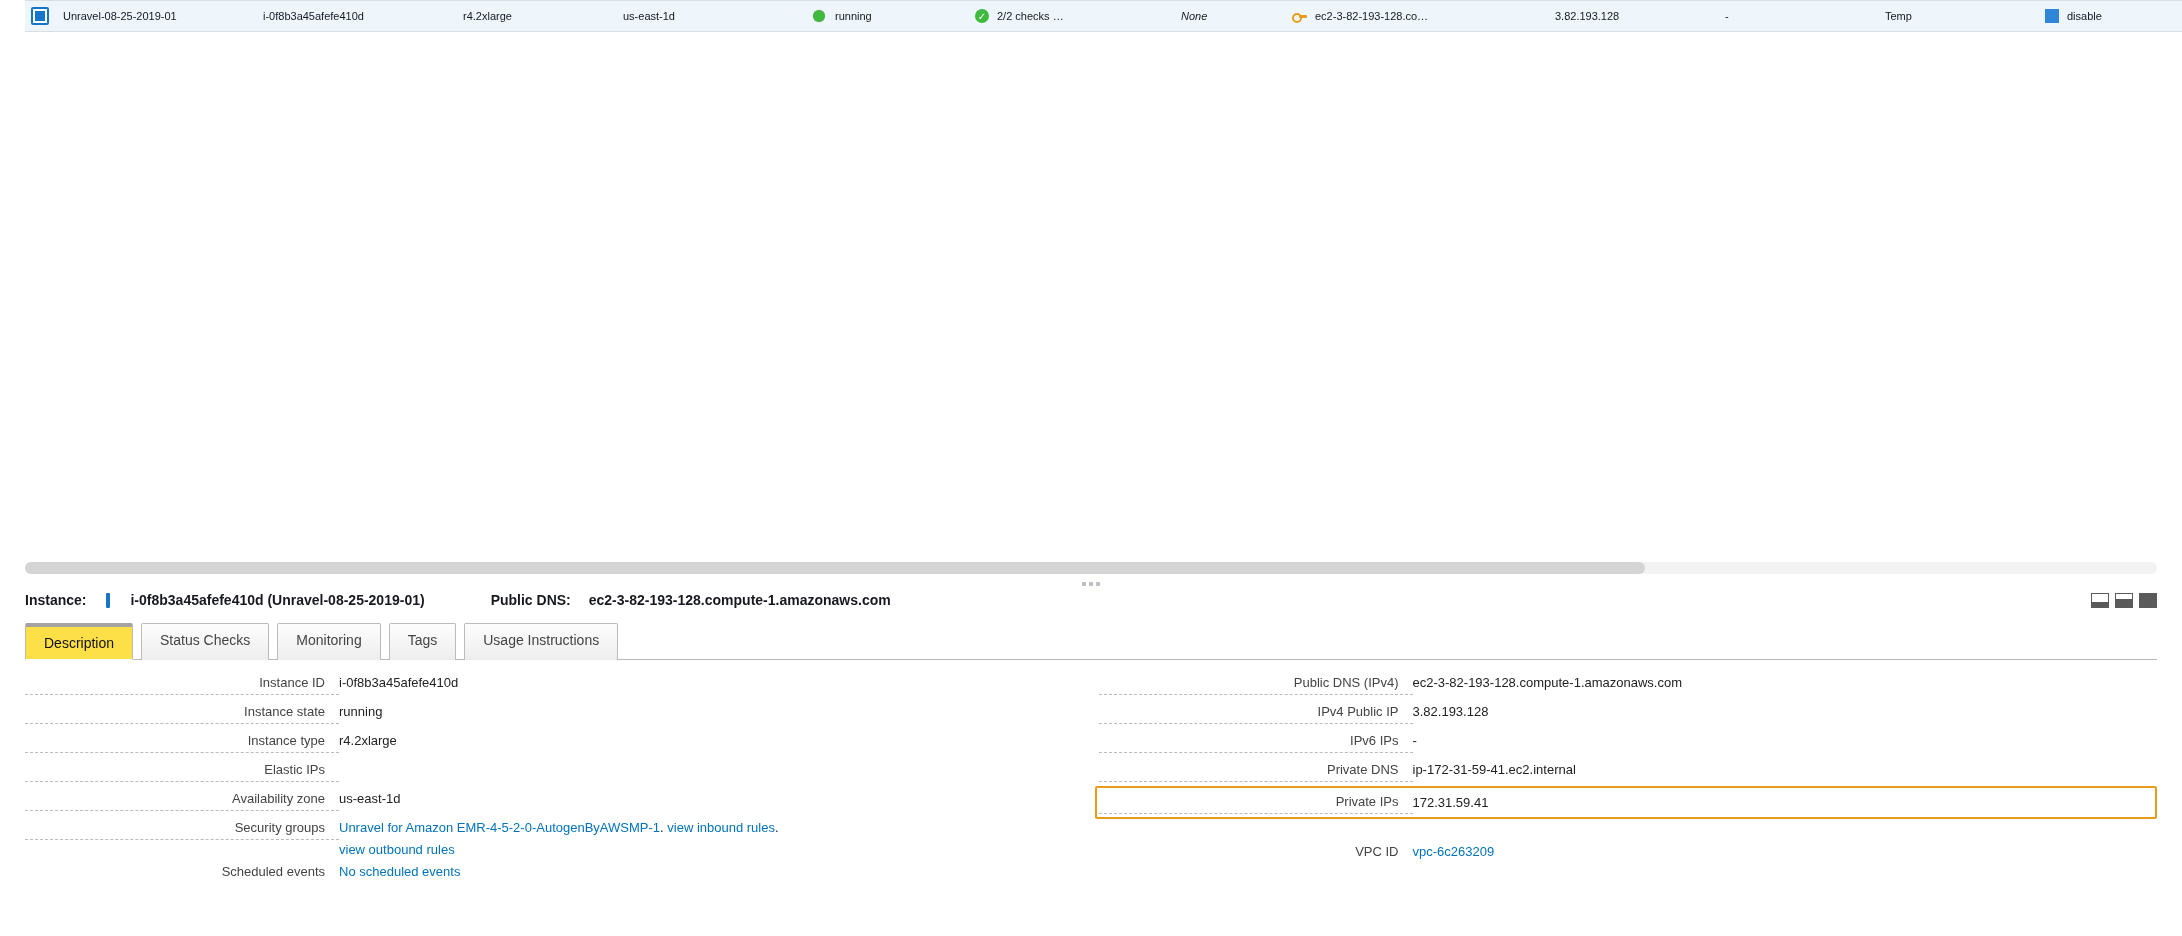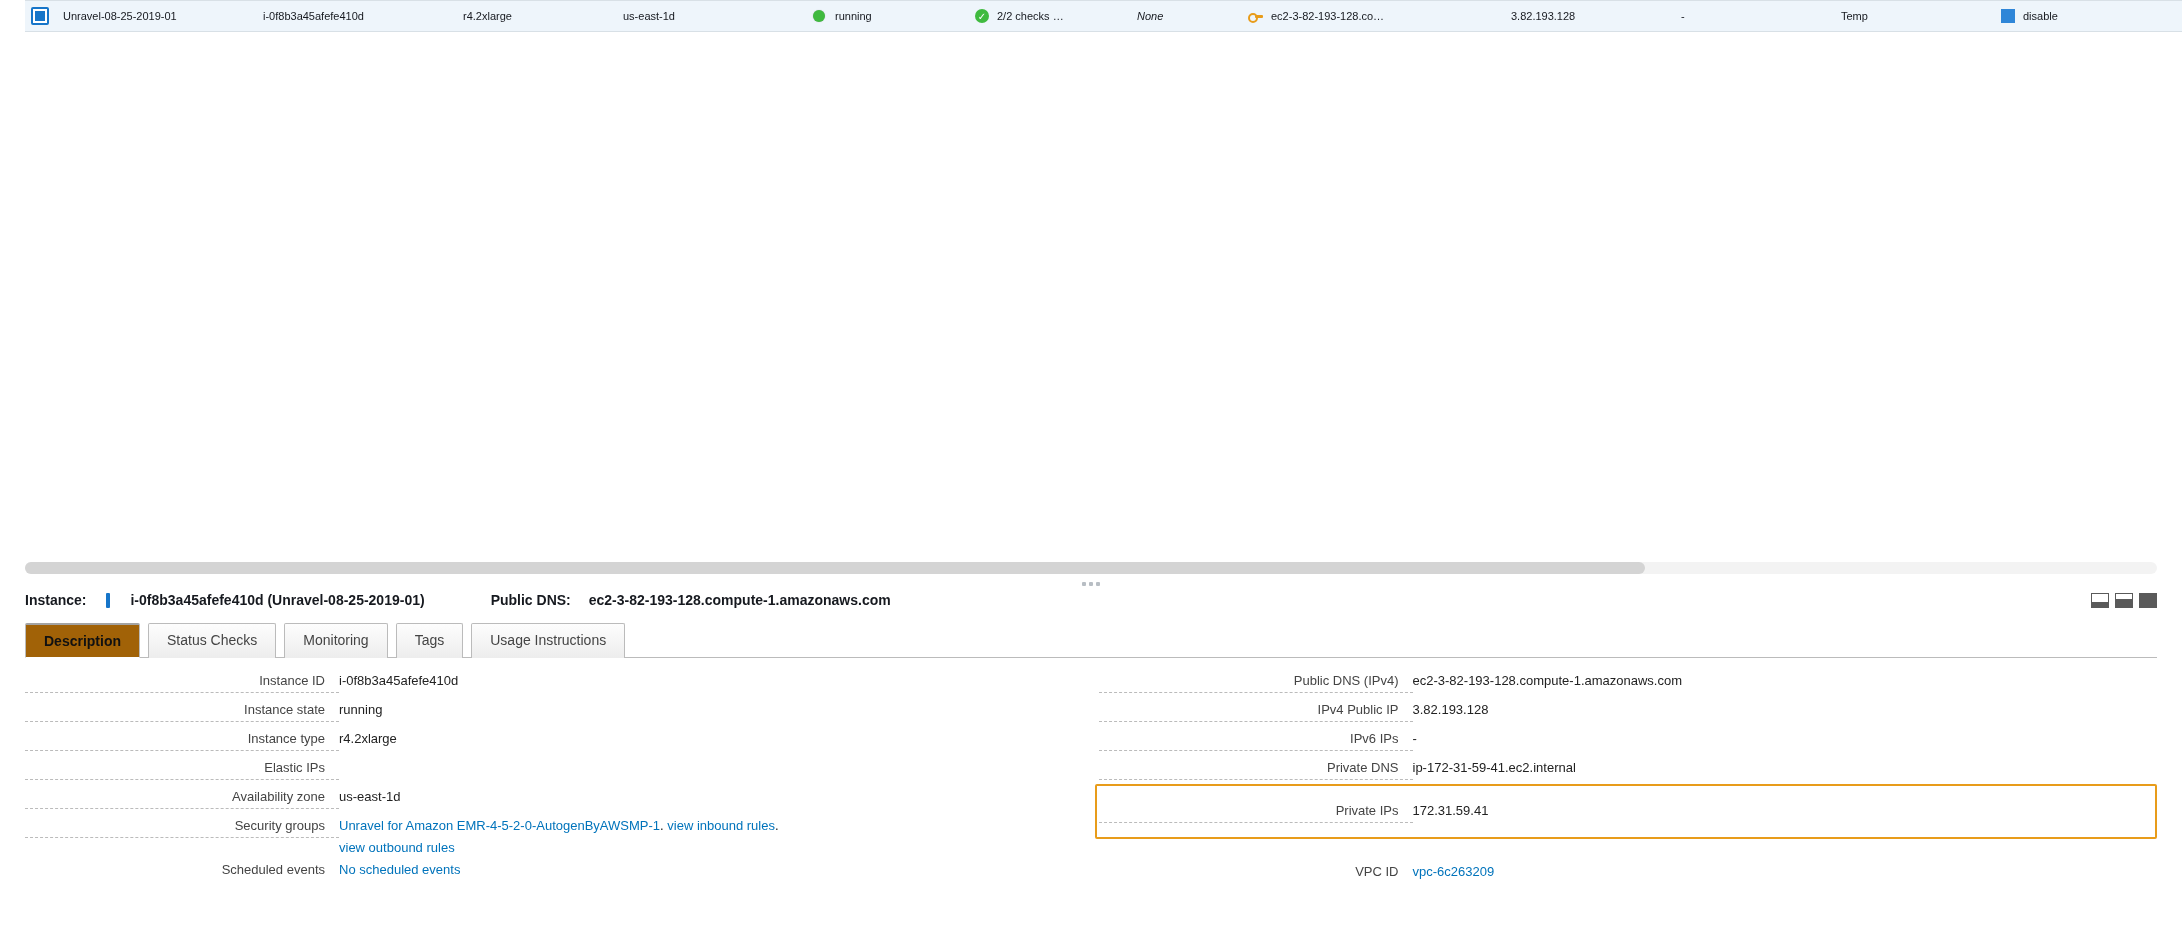--- a/index.html
+++ b/index.html
@@ -23,21 +23,21 @@
     display: flex;
     align-items: center;
     background: #eef5fb;      
     border-top: 1px solid #d8e0e6;
     border-bottom: 1px solid #d8e0e6;
     padding: 0 6px;
     box-sizing: border-box;
     gap: 0;
   }
   .cell { white-space: nowrap; overflow: hidden; text-overflow: ellipsis; padding-right: 10px; font-size:11px; }
-  .cell.italic { font-style: italic; }
+  .cell.italic { font-style: italic; margin-left: 44px; }
   .cb {
     width: 14px; height:14px;
     border:2px solid #1675c9;
     border-radius:2px;
     background:#1675c9;
     box-shadow: inset 0 0 0 2px #fff;
     margin-right: 14px;
     flex:none;
   }
   .dot-green {
@@ -108,22 +108,22 @@
   .tabs{
     display:flex;gap:8px;border-bottom:1px solid #bbb;margin-top:4px;
   }
   .tab{
     position:relative;padding:8px 18px;font-size:14px;color:#444;
     background:linear-gradient(#fdfdfd,#ededed);
     border:1px solid #bbb;border-bottom:none;border-radius:2px 2px 0 0;
     top:1px;cursor:pointer;
   }
   .tab.active{
-    background:#a16207;font-weight:700;color:#111;
-    border-top:2px solid #a3a3a3;
+    background:#fde047;font-weight:400;color:#111;
+    border-top:4px solid #a3a3a3;
     border-bottom:1px solid #fff;
   }
 
   
   .desc-body{
     display:flex;padding-top:12px;gap:15px;
   }
   .col{
     flex:1;
   }
@@ -133,21 +133,21 @@
     border-bottom:1px dashed #bbb;
     display:inline-block;
     margin-bottom:6px;
     align-self:flex-start;
     white-space:nowrap;
   }
   .row .label.nobord{border-bottom:none;}
   .row .value{flex:1;color:#222;}
   .link{color:#0073bb;cursor:pointer;}
   .hl-box{
-    border:2px solid #e89c1a;border-radius:2px;padding:14px 2px;display:flex;align-items:flex-start;
+    border:2px solid #e89c1a;border-radius:2px;padding:3px 2px;display:flex;align-items:flex-end;
     margin-left:-4px;margin-top:-2px;margin-bottom:8px;
   }
   .hl-box .label{border-bottom:1px dashed #bbb;margin-bottom:0}
 </style>
 </head>
 <body>
 
 <div class="table-row">
   <span class="cb"></span>
   <span class="cell" style="width:190px">Unravel-08-25-2019-01</span>

